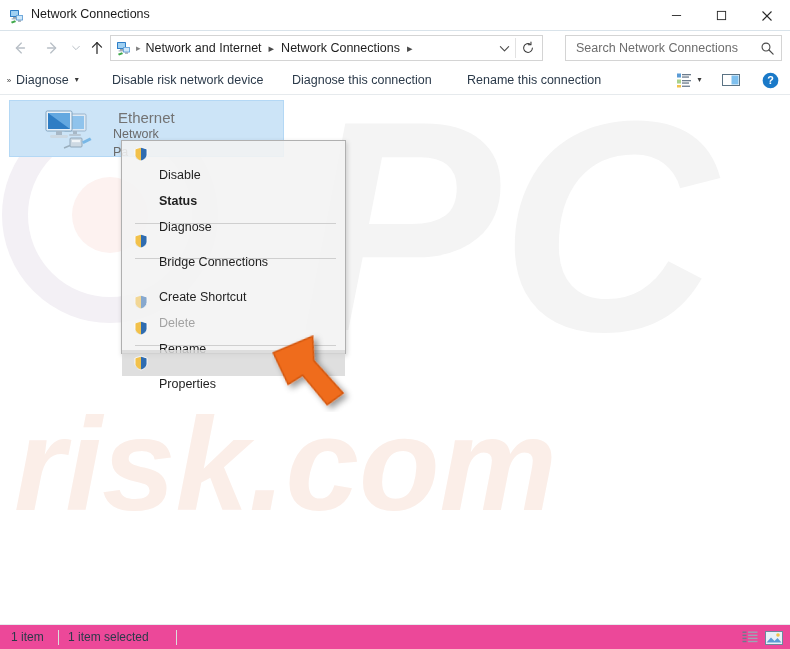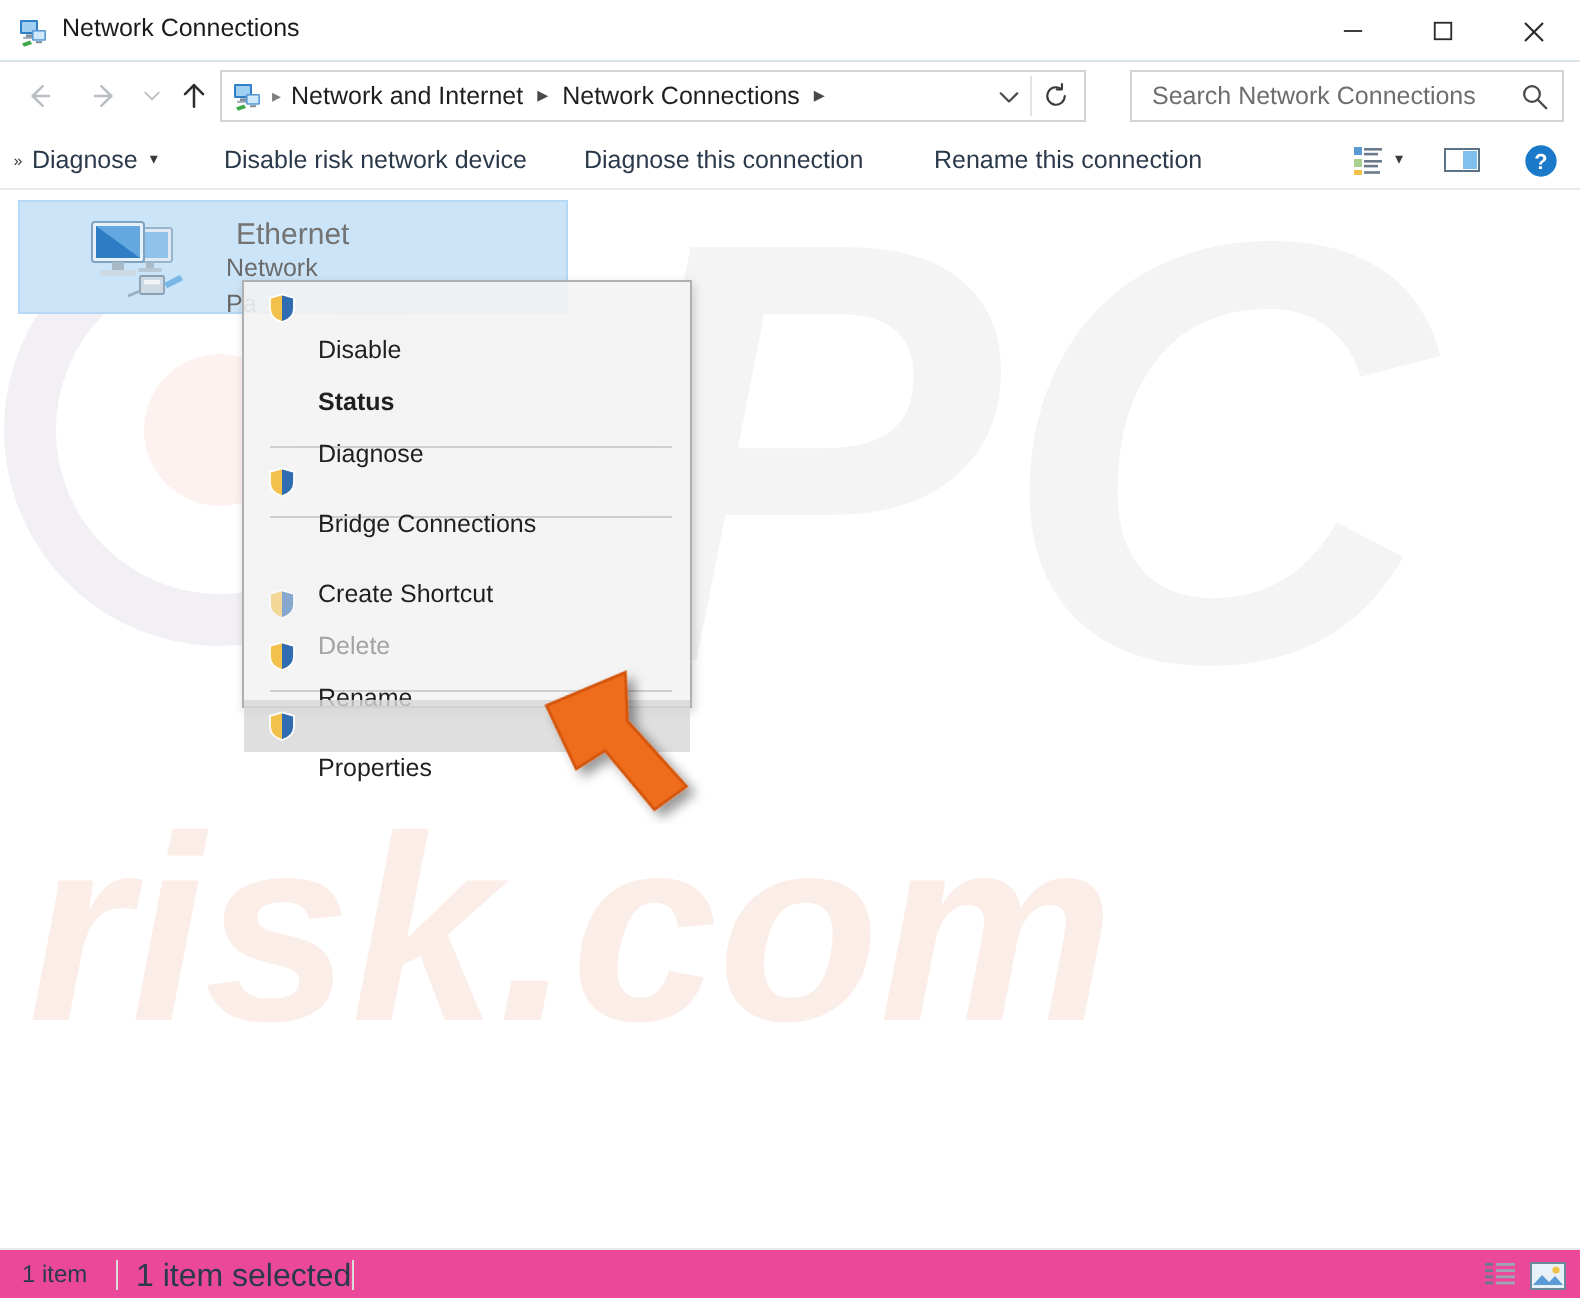--- a/index.html
+++ b/index.html
@@ -223,21 +223,21 @@
     background: #ec4899;
     border-top: 1px solid #e6eaed;
     z-index: 5;
   }
   #status-count {
     position: absolute; left: 11px; top: 5px;
     font-size: 12px; color: #2b3a4a; white-space: nowrap;
   }
   #status-selected {
     position: absolute; left: 68px; top: 5px;
-    font-size: 16px; color: #2b3a4a; white-space: nowrap;
+    font-size: 12px; color: #2b3a4a; white-space: nowrap;
   }
   #status-divider {
     position: absolute; left: 58px; top: 5px; width: 1px; height: 15px;
     background: #dcdcdc;
   }
   #status-div2 {
     position: absolute; left: 176px; top: 5px; width: 1px; height: 15px;
     background: #dcdcdc;
   }
   #view-details {

